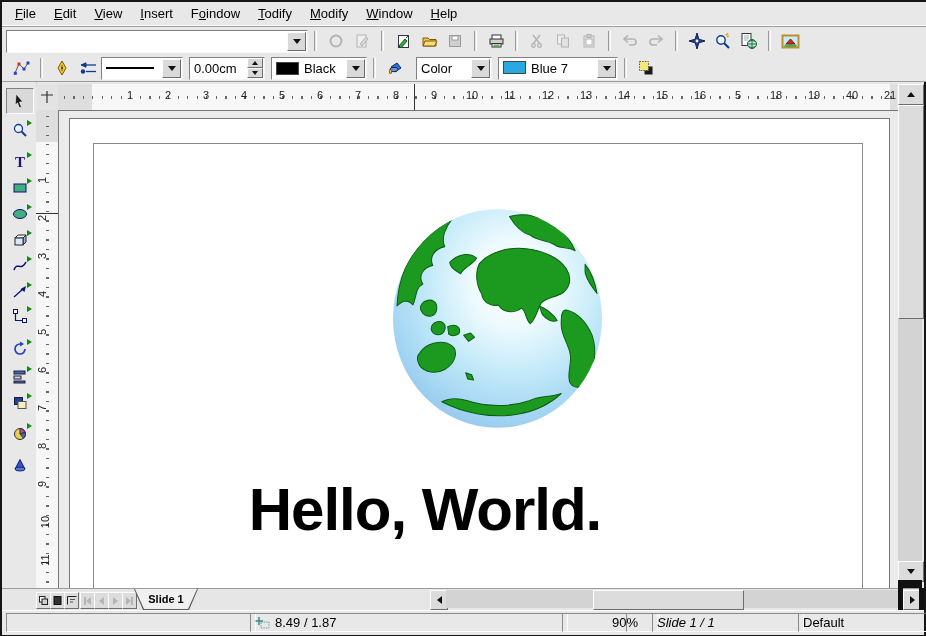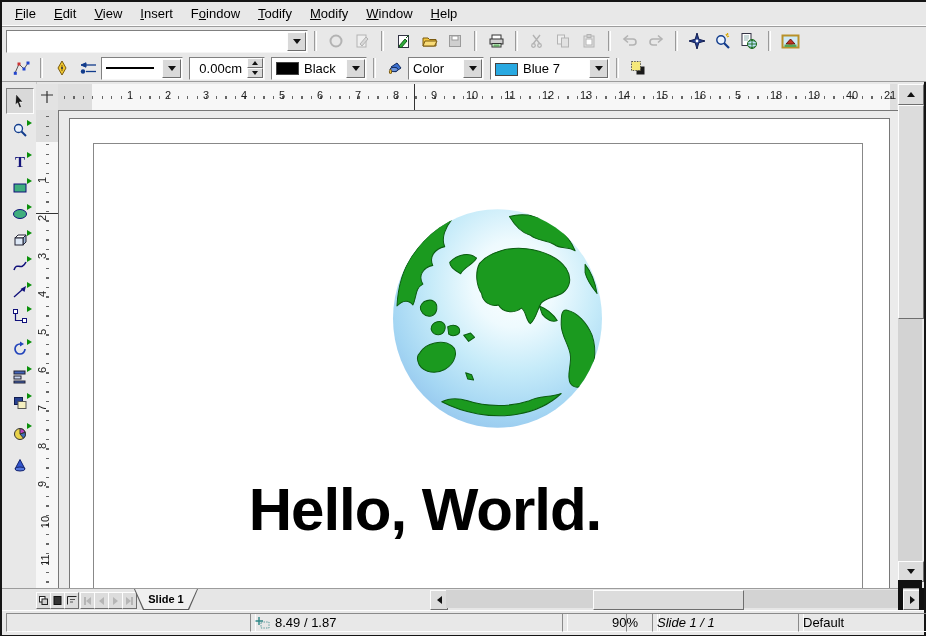--- a/index.html
+++ b/index.html
@@ -19,21 +19,21 @@
   .tbtn{width:24px;height:24px;display:flex;align-items:center;justify-content:center;border:1px solid transparent;}
   .combo{height:21px;background:#fff;border:1px solid;border-color:#808080 #f5f5f5 #f5f5f5 #808080;
          display:flex;align-items:center;font-size:13px;}
   .combo .val{flex:1;padding:0 4px;white-space:nowrap;overflow:hidden;}
   .drop{width:17px;height:17px;margin:1px;background:#d9d9d9;border:1px solid;border-color:#fdfdfd #6e6e6e #6e6e6e #fdfdfd;
         display:flex;align-items:center;justify-content:center;}
   .tri-down{width:0;height:0;border-left:4px solid transparent;border-right:4px solid transparent;border-top:5px solid #111;}
   .tri-up{width:0;height:0;border-left:4px solid transparent;border-right:4px solid transparent;border-bottom:5px solid #111;}
   .tri-left{width:0;height:0;border-top:4px solid transparent;border-bottom:4px solid transparent;border-right:5px solid #111;}
   .tri-right{width:0;height:0;border-top:4px solid transparent;border-bottom:4px solid transparent;border-left:5px solid #111;}
-  .spin{height:21px;background:#fff;border:1px solid;border-color:#808080 #f5f5f5 #f5f5f5 #808080;display:flex;align-items:center;font-size:13px;text-align:right;}
+  .spin{height:21px;background:#fff;border:1px solid;border-color:#808080 #f5f5f5 #f5f5f5 #808080;display:flex;align-items:center;font-size:13px;}
   .spinbtns{display:flex;flex-direction:column;margin:1px;}
   .spinbtns div{width:14px;height:8px;background:#d9d9d9;border:1px solid;border-color:#fdfdfd #6e6e6e #6e6e6e #fdfdfd;
         display:flex;align-items:center;justify-content:center;}
   .spinbtns .t{width:0;height:0;border-left:3px solid transparent;border-right:3px solid transparent;border-bottom:4px solid #111;}
   .spinbtns .b{width:0;height:0;border-left:3px solid transparent;border-right:3px solid transparent;border-top:4px solid #111;}
   .swatch{width:21px;height:11px;border:1px solid #444;margin-right:5px;}
   
   .maintb{position:absolute;left:2px;top:82px;width:34px;height:528px;background:#e8e8e8;border-right:1px solid #c9c9c9;}
   .mtbtn{position:absolute;left:4px;width:26px;height:24px;display:flex;align-items:center;justify-content:center;border:1px solid transparent;}
   .mtbtn.active{border-color:#808080 #fdfdfd #fdfdfd #808080;background:#d9d9d9;}
@@ -271,29 +271,29 @@
         </div>
     </div>
     <div class="vsep"></div>
     <div class="tbtn">
         <svg width="18" height="17" viewBox="0 0 18 17">
           <path d="M5,7 L11,3 L15,8 L9,12 Z" fill="#3a6fd0" stroke="#122a5c"></path>
           <ellipse cx="8" cy="9.5" rx="4" ry="2.2" fill="#6b93dd" stroke="#122a5c"></ellipse>
           <path d="M4.5,9 C3,11 3,13 4.5,14 C6,13 6,11 4.5,9 Z" fill="#f2c63f" stroke="#7a5a10"></path>
         </svg>
       </div>
-    <div class="combo" style="width:74px;">
+    <div class="combo" style="width:74px;margin-left:8px;">
       <div class="val">Color</div>
       <div class="drop">
           <span class="tri-down"></span>
         </div>
     </div>
     <div style="width:6px;"></div>
     <div class="combo" style="width:118px;">
-      <div class="val" style="display:flex;align-items:flex-end;">
+      <div class="val" style="display:flex;align-items:flex-start;">
         <span class="swatch" style="background: rgb(41, 169, 225);"></span>
         <span>Blue 7</span>
       </div>
       <div class="drop">
           <span class="tri-down"></span>
         </div>
     </div>
     <div class="vsep"></div>
     <div class="tbtn">
         <svg width="16" height="16" viewBox="0 0 16 16">

